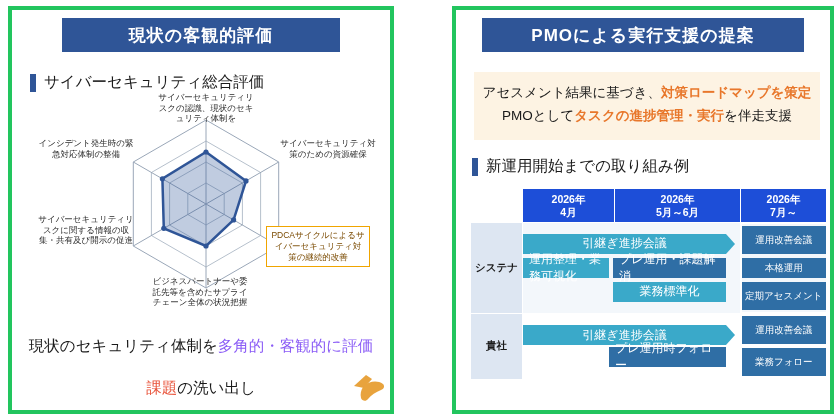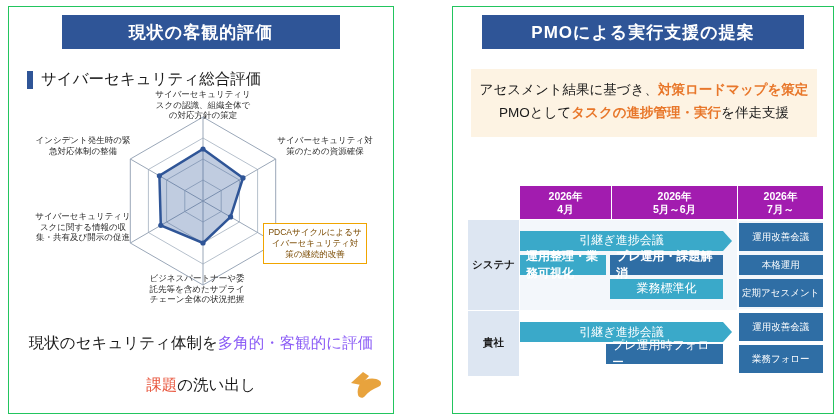--- a/index.html
+++ b/index.html
@@ -10,21 +10,21 @@
     font-family: "Liberation Sans", sans-serif;
     position: relative;
     overflow: hidden;
   }
   .stage { position:absolute; inset:0; }
 
   
   .panel {
     position: absolute;
     background: #ffffff;
-    border: 1px solid #22c55e;
+    border: 4px solid #22c55e;
   }
   #panel-left  { left: 8px;   top: 6px; width: 386px; height: 408px; }
   #panel-right { left: 452px; top: 6px; width: 382px; height: 408px; }
 
   .panel-title {
     position:absolute;
     left: 50%;
     transform: translateX(-50%);
     top: 8px;
     width: 278px;
@@ -95,21 +95,21 @@
     font-size: 13.5px;
     color:#1a1a1a;
   }
   #lead-block .hl { color:#e8772b; font-weight:bold; }
 
   
   #table-wrap { position:absolute; left: 14px; top: 178px; width: 356px; }
   table.sched { border-collapse: collapse; width: 100%; table-layout: fixed; }
   table.sched th, table.sched td { padding:0; vertical-align: middle; }
   .col-h {
-    background: #a21caf; color:#ffffff; font-size: 10.5px; font-weight:bold;
+    background: #1d4ed8; color:#ffffff; font-size: 10.5px; font-weight:bold;
     height: 34px; text-align:center; line-height: 1.2;
     border: 1px solid #ffffff;
   }
   .col-h.blank { background:#ffffff; border: none; }
   .row-lbl {
     background: #dde6f2; color:#1a1a1a; font-size: 10.5px; font-weight:bold;
     text-align:center; border: 1px solid #ffffff;
     width: 52px;
   }
   td.cell { border: 1px solid #ffffff; background:#ffffff; padding: 2px 2px; }
@@ -175,21 +175,21 @@
           <polygon points="0,-52 40,-23.1 27.6,15.9 0,42 -42.2,24.3 -43.6,-25.2" fill="#2f5597" fill-opacity="0.30" stroke="#2f5597" stroke-width="2.5"></polygon>
           <circle cx="0" cy="-52" r="2.6" fill="#2f5597"></circle>
           <circle cx="40" cy="-23.1" r="2.6" fill="#2f5597"></circle>
           <circle cx="27.6" cy="15.9" r="2.6" fill="#2f5597"></circle>
           <circle cx="0" cy="42" r="2.6" fill="#2f5597"></circle>
           <circle cx="-42.2" cy="24.3" r="2.6" fill="#2f5597"></circle>
           <circle cx="-43.6" cy="-25.2" r="2.6" fill="#2f5597"></circle>
         </g>
       </svg>
 
-      <div class="radar-label clear-text" style="left:126px; top:0px;">サイバーセキュリティリスクの認識、組織全体での対応方針の策定</div>
+      <div class="radar-label clear-text" style="left:126px; top:0px;">サイバーセキュリティリスクの認識、現状のセキュリティ体制を</div>
       <div class="radar-label clear-text" style="left:248px; top:46px;">サイバーセキュリティ対策のための資源確保</div>
       <div class="radar-label clear-text" style="left:120px; top:184px;">ビジネスパートナーや委託先等を含めたサプライチェーン全体の状況把握</div>
       <div class="radar-label clear-text" style="left:6px;   top:122px;">サイバーセキュリティリスクに関する情報の収集・共有及び開示の促進</div>
       <div class="radar-label clear-text" style="left:6px;   top:46px;">インシデント発生時の緊急対応体制の整備</div>
 
       <div class="callout clear-text" style="left:234px; top:134px;">PDCAサイクルによるサイバーセキュリティ対策の継続的改善</div>
 
       <svg id="hand-icon" viewBox="0 0 40 42">
         <g fill="#e8a33d">
           <path d="M6 24 L18 13 L24 17 L16 26 Z"></path>
@@ -213,20 +213,24 @@
 
     <div id="lead-block">
       <div>
         <span>アセスメント結果に基づき、</span><span class="hl">対策ロードマップを策定</span>
       </div>
       <div>
         <span>PMOとして</span><span class="hl">タスクの進捗管理・実行</span><span>を伴走支援</span>
       </div>
     </div>
 
+    <div class="sec-head" style="left:16px; top:146px;">
+      <span class="sec-bar"></span>
+      <span>新運用開始までの取り組み例</span>
+    </div>
 
     <div id="table-wrap">
       <table class="sched">
         <colgroup>
           <col style="width:52px">
           <col style="width:92px">
           <col style="width:126px">
           <col style="width:86px">
         </colgroup>
         <thead>
@@ -239,21 +243,21 @@
             <th class="col-h clear-text">2026年
 7月～</th>
           </tr>
         </thead>
         <tbody>
 
           <tr>
             <td class="row-lbl" rowspan="1">システナ</td>
             <td class="cell zebra" colspan="2" style="padding-right:14px;">
               <div class="bar teal arrow">引継ぎ進捗会議</div>
-              <div style="display:flex; gap:4px;font-weight:bold;">
+              <div style="display:flex; gap:4px;">
                 <div class="bar teal" style="flex:0 0 86px;">運用整理・業務可視化</div>
                 <div class="bar dark" style="flex:1;">プレ運用・課題解消</div>
               </div>
               <div style="display:flex; gap:4px;">
                 <div style="flex:0 0 86px;"></div>
                 <div class="bar teal" style="flex:1;">業務標準化</div>
               </div>
             </td>
             <td class="cell zebra stack">
               <div class="blk clear-text">運用改善会議</div>

